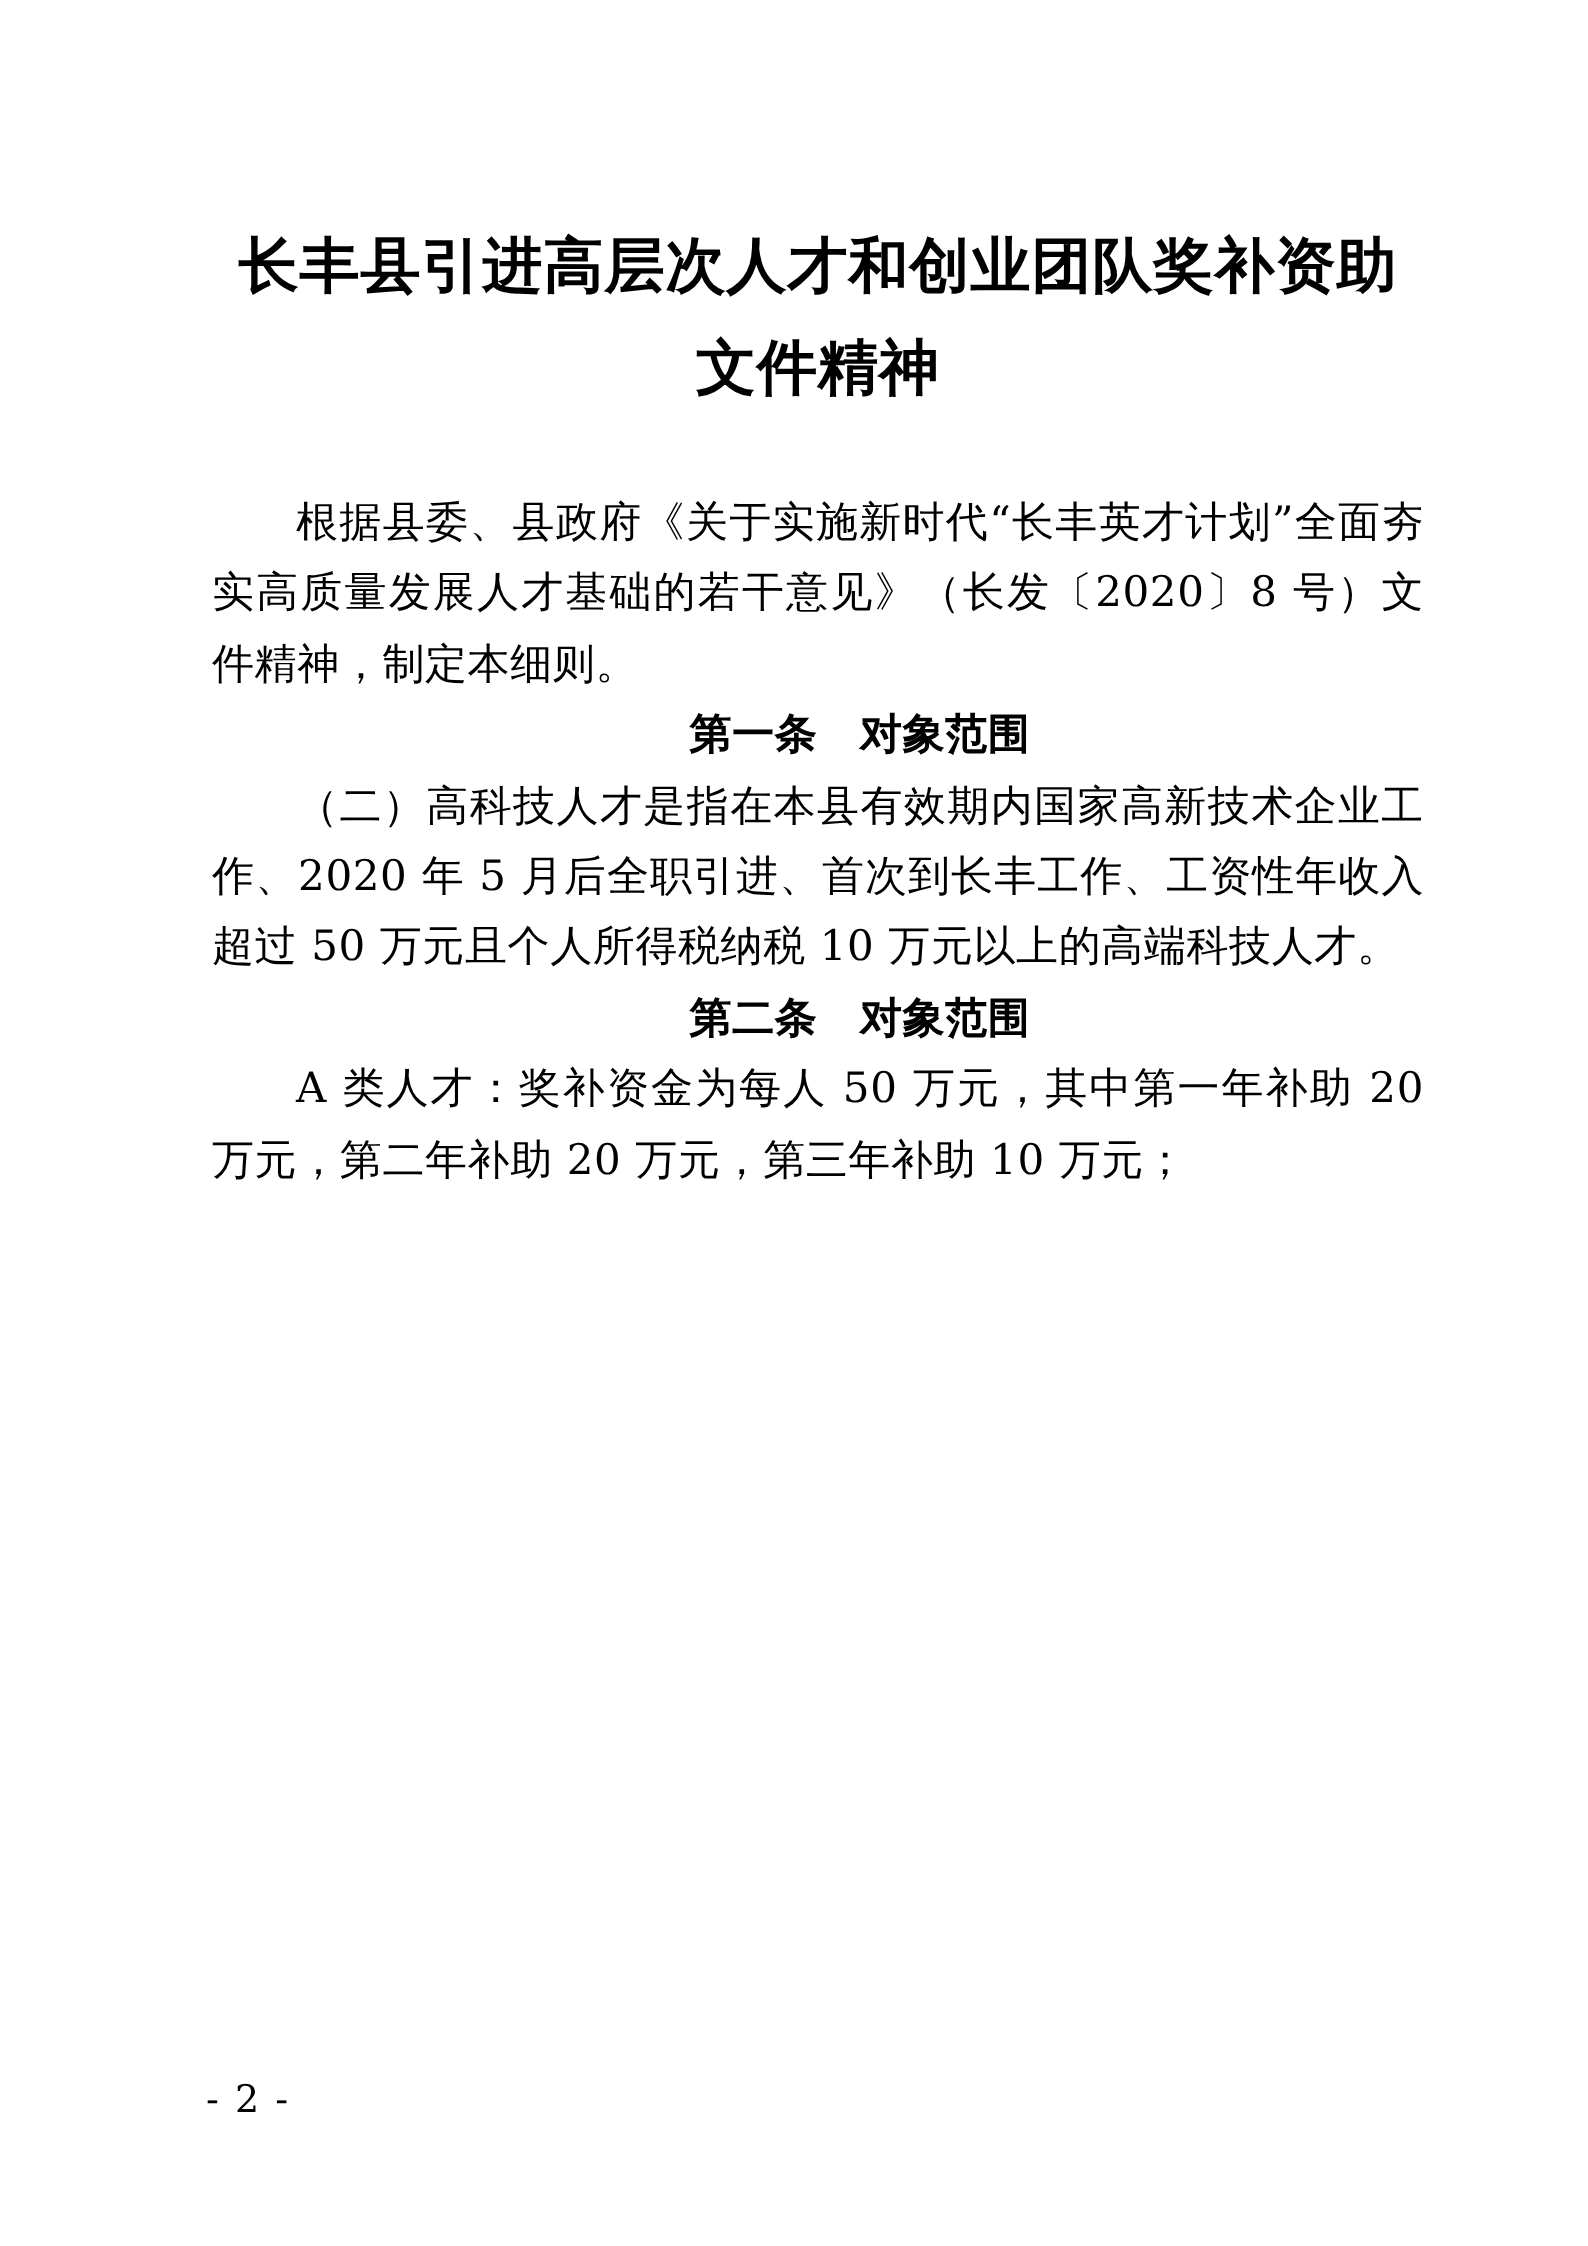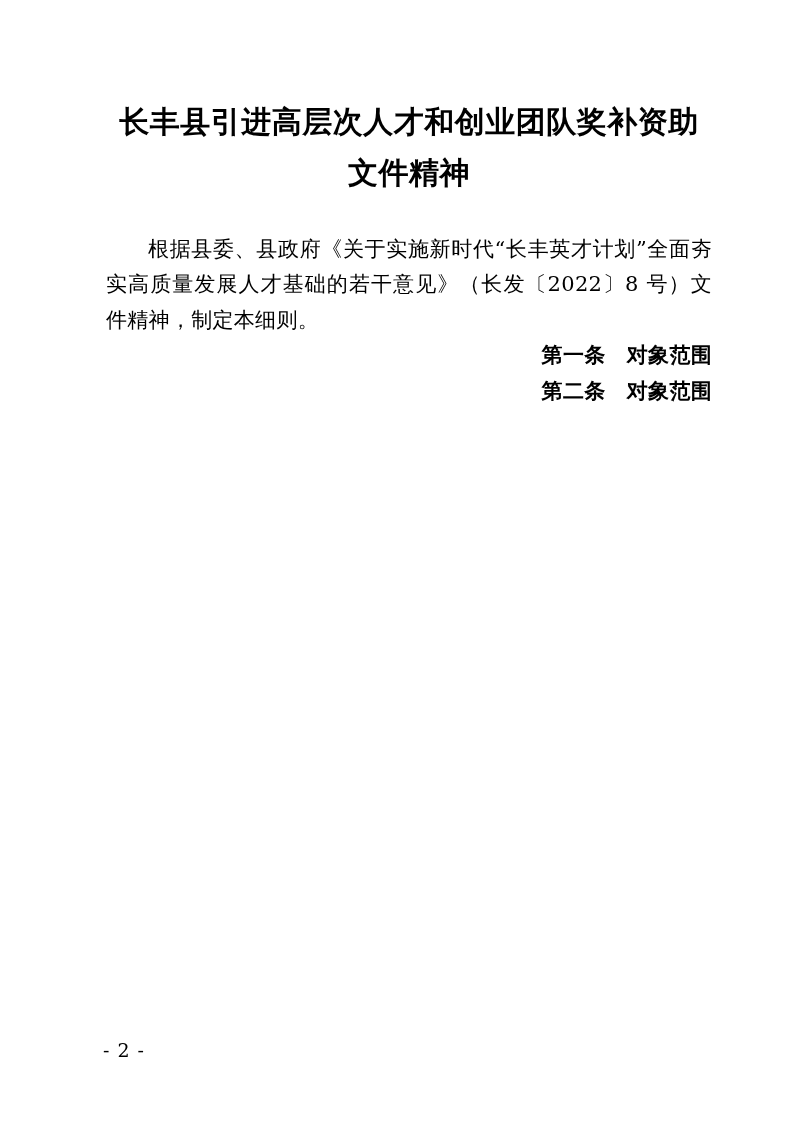--- a/index.html
+++ b/index.html
@@ -13,21 +13,21 @@
     height: 1123px;
     background: #ffffff;
     color: #000000;
     overflow: hidden;
     font-family: "DejaVu Serif", "Liberation Serif", serif;
   }
   .content {
     position: absolute;
     left: 106px;
     width: 606px;
-    top: 0;
+    top: 12px;
   }
   .doc-title {
     margin-top: 96px;
     text-align: center;
     font-family: "DejaVu Serif", "Liberation Serif", serif;
     font-weight: 700;
     font-size: 30px;
     line-height: 51px;
     letter-spacing: 0.5px;
   }
@@ -38,21 +38,21 @@
     margin: 0;
     font-size: 21px;
     line-height: 35.4px;
     text-align: justify;
     text-indent: 2em;
     letter-spacing: 0.3px;
   }
   .body-text p.heading {
     font-family: "DejaVu Sans", "Liberation Sans", sans-serif;
     font-weight: 700;
-    text-align: right;
+    text-align: center;
   }
   .page-footer {
     position: absolute;
     left: 103px;
     top: 1039px;
     font-size: 19px;
     letter-spacing: 1px;
     font-family: "DejaVu Serif", "Liberation Serif", serif;
   }
 </style>
@@ -61,21 +61,23 @@
 
 <div class="page">
   <div class="content">
 
     <h1 class="doc-title">
       <span style="display:block">长丰县引进高层次人才和创业团队奖补资助</span>
       <span style="display:block">文件精神</span>
     </h1>
 
     <div class="body-text">
-      <p>根据县委、县政府《关于实施新时代“长丰英才计划”全面夯实高质量发展人才基础的若干意见》（长发〔2022〕8 号）文件精神，制定本细则。</p>
+      <p>根据县委、县政府《关于实施新时代“长丰英才计划”全面夯实高质量发展人才基础的若干意见》（长发〔2020〕8 号）文件精神，制定本细则。</p>
       <p class="heading">第一条　对象范围</p>
+      <p>（二）高科技人才是指在本县有效期内国家高新技术企业工作、2020 年 5 月后全职引进、首次到长丰工作、工资性年收入超过 50 万元且个人所得税纳税 10 万元以上的高端科技人才。</p>
       <p class="heading">第二条　对象范围</p>
+      <p>A 类人才：奖补资金为每人 50 万元，其中第一年补助 20 万元，第二年补助 20 万元，第三年补助 10 万元；</p>
     </div>
 
   </div>
 
   <div class="page-footer">- 2 -</div>
 </div>
 
 </body></html>

